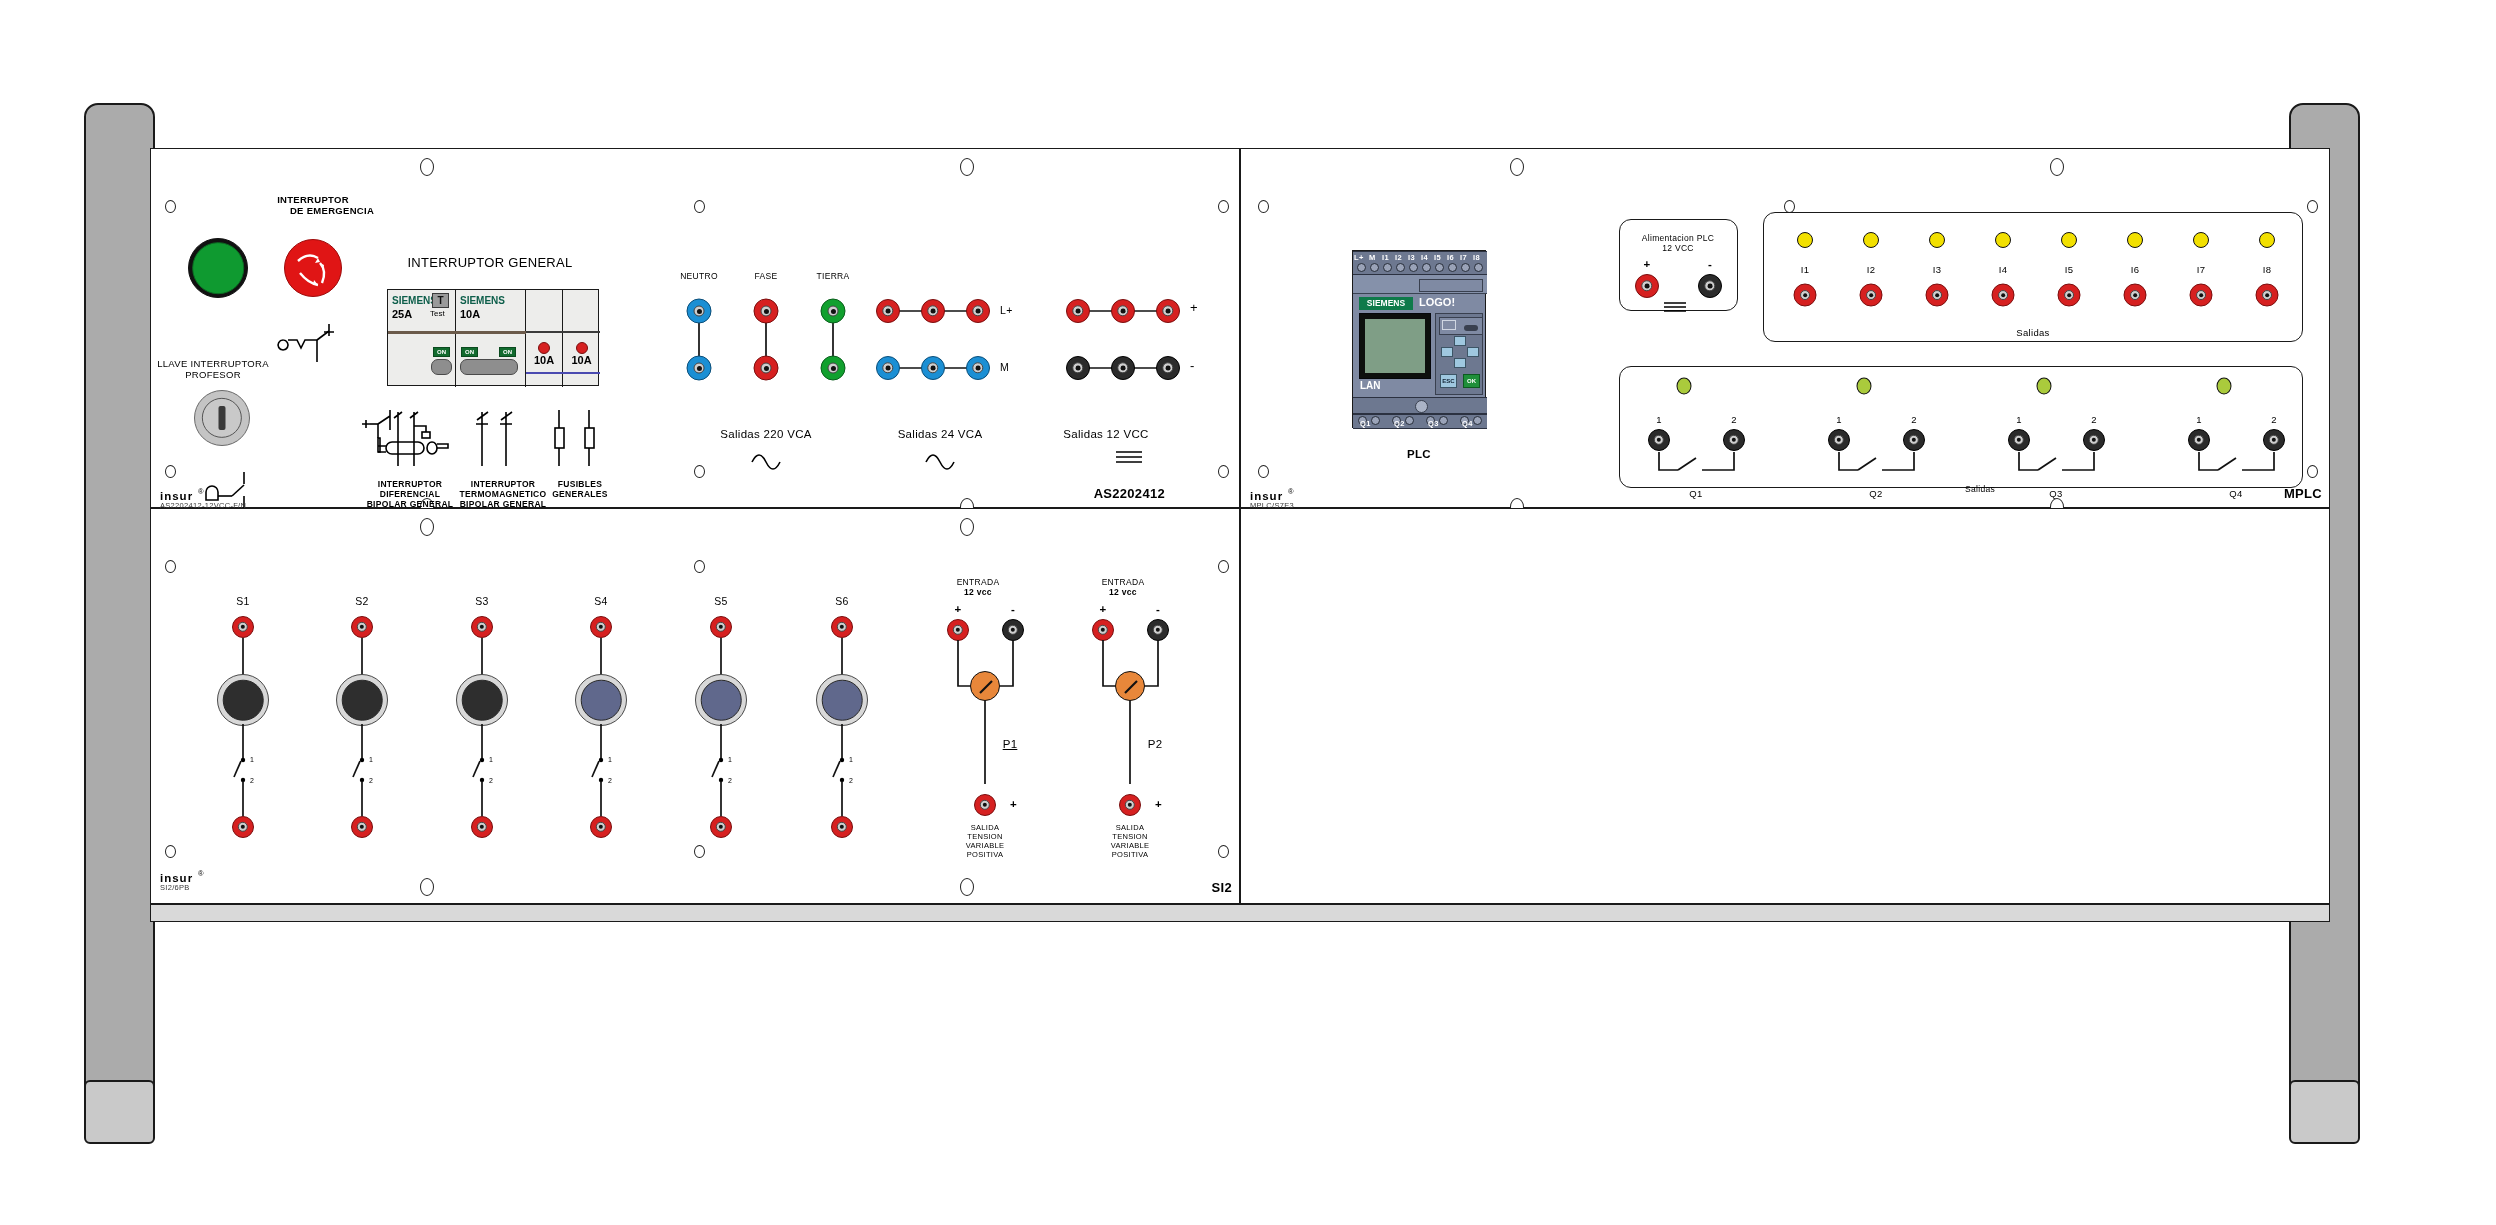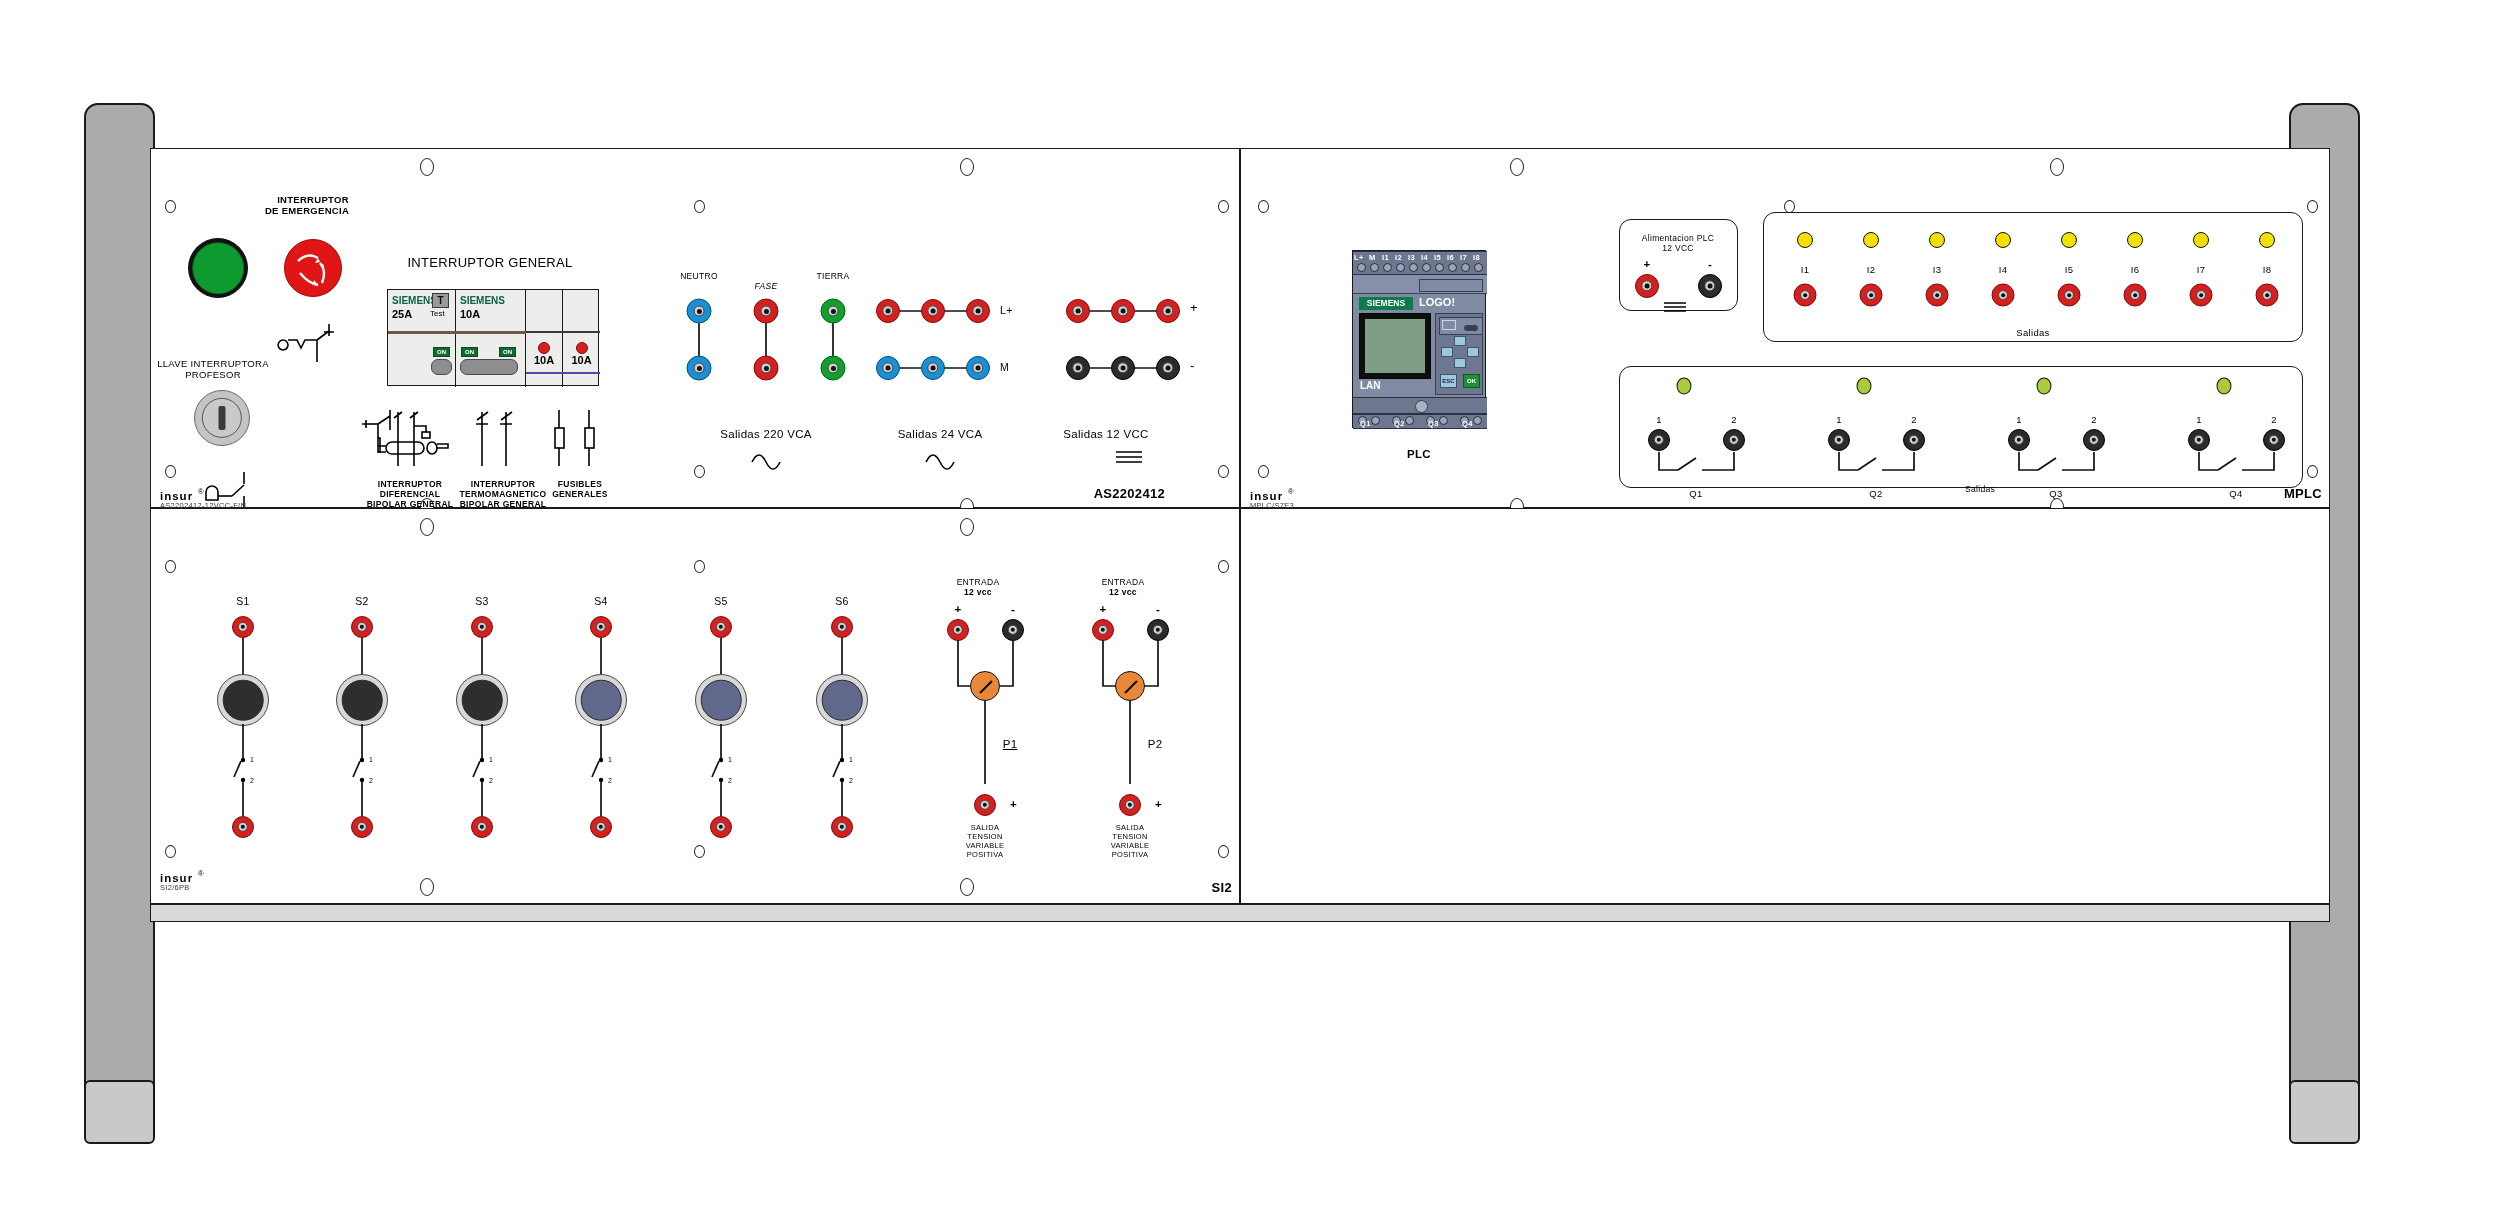--- a/index.html
+++ b/index.html
@@ -111,21 +111,21 @@
   <div class="screw wide" style="left:960px;top:158px;"></div>
   <div class="screw wide" style="left:420px;top:498px;"></div>
   <div class="screw wide" style="left:960px;top:498px;"></div>
 
   <div class="pbtn" style="left:218px;top:268px;width:60px;height:60px;">
     <div class="bezel" style="background:#111;border-color:#111;"></div>
     <div class="cap" style="background:#0f9a30;border-color:#0b6b22;width:86%;height:86%;"></div>
   </div>
 
   <div class="lbl c t9 b" style="left:313px;top:194px;">INTERRUPTOR</div>
-  <div class="lbl c t9 b" style="left:303px;top:205px;padding-left:8px;">DE EMERGENCIA</div>
+  <div class="lbl c t9 b" style="left:328px;top:205px;padding-left:8px;">DE EMERGENCIA</div>
   <div class="pbtn" style="left:313px;top:268px;width:58px;height:58px;">
     <div class="bezel" style="background:#e01515;border-color:#9d0b0b;"></div>
     <svg width="58" height="58" style="left:0;top:0;">
       <path d="M14 22 q10 -9 20 -3" stroke="#fff" stroke-width="2.4" fill="none"></path>
       <path d="M34 19 l2 4 -5 1 z" fill="#fff"></path>
       <path d="M38 44 q5 -12 -2 -20" stroke="#fff" stroke-width="2.4" fill="none"></path>
       <path d="M36 24 l4 2 -1 5 z" fill="#fff"></path>
       <path d="M16 34 q8 10 18 12" stroke="#fff" stroke-width="2.4" fill="none"></path>
       <path d="M34 46 l-5 0 1 -5 z" fill="#fff"></path>
     </svg>
@@ -229,21 +229,21 @@
     <rect class="sch" x="10" y="18" width="9" height="20"></rect>
     <path class="sch" d="M14 38 L14 56"></path>
     <path class="sch" d="M44 0 L44 18"></path>
     <rect class="sch" x="40" y="18" width="9" height="20"></rect>
     <path class="sch" d="M44 38 L44 56"></path>
   </svg>
   <div class="lbl c t8 b" style="left:580px;top:479px;">FUSIBLES</div>
   <div class="lbl c t8 b" style="left:580px;top:489px;">GENERALES</div>
 
   <div class="lbl c t8" style="left:699px;top:271px;">NEUTRO</div>
-  <div class="lbl c t8" style="left:766px;top:281px;font-style:italic;">FASE</div>
+  <div class="lbl c t8" style="left:766px;top:271px;">FASE</div>
   <div class="lbl c t8" style="left:833px;top:271px;">TIERRA</div>
 
   <svg width="200" height="90" style="left:690px;top:305px;">
     <path class="wire" d="M9 5 L9 62"></path>
       <path class="wire" d="M76 5 L76 62"></path>
       <path class="wire" d="M143 5 L143 62"></path>
   </svg>
   <div class="jack" style="left:699px;top:311px;width:25px;height:25px;background:#1b8fd4;border:1px solid #0a4d78;">
       <div class="mid"></div>
       <div class="dot"></div>

